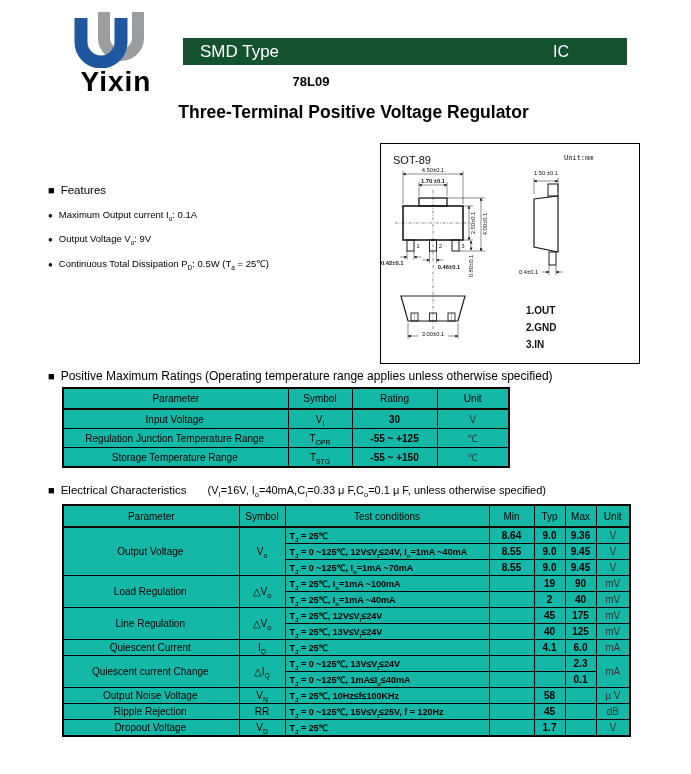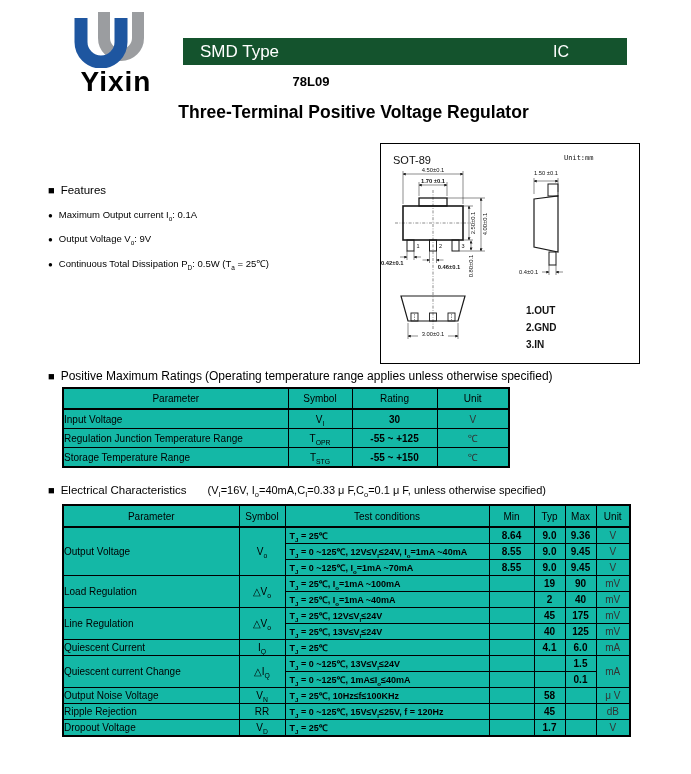--- a/index.html
+++ b/index.html
@@ -36,21 +36,21 @@
   
   table{border-collapse:collapse;table-layout:fixed;position:absolute;background:#14b8a6;}
   td,th{border:1px solid #000;text-align:center;padding:0 2px;overflow:hidden;
         white-space:nowrap;font-weight:normal;}
   .amr-table{left:62px;top:387px;width:446px;font-size:10px;border:2px solid #000;}
   .amr-table th{height:19px;border-bottom:2px solid #000;}
   .amr-table td{height:18px;}
   .ec-table{left:62px;top:504px;width:567px;font-size:10px;border:2px solid #000;}
   .ec-table th{height:20px;border-bottom:2px solid #000;font-size:10px;}
   .ec-table td{height:15px;}
-  .l{text-align:left;padding-left:0;}
+  .l{text-align:center;padding-left:0;}
   .cond{text-align:left;padding-left:4px;font-weight:bold;font-size:9px;}
   .v{font-weight:bold;}
   .u{color:#333;}
   sub{font-size:68%;line-height:0;}
   
   .dim-t{font-size:5.8px;fill:#111;font-family:"Liberation Sans",sans-serif;}
   .dim-b{font-weight:bold;}
   .pin-t{font-size:10px;font-weight:600;fill:#111;}
 </style>
 </head>
@@ -326,21 +326,21 @@
         <td class="v">6.0</td>
         <td class="u">mA</td>
       </tr>
 
       <tr>
         <td class="l" rowspan="2">Quiescent current Change</td>
         <td rowspan="2">△I<sub>Q</sub></td>
         <td class="cond">T<sub>J</sub> = 0 ~125℃, 13V≤V<sub>I</sub>≤24V</td>
         <td class="v"></td>
         <td class="v"></td>
-        <td class="v">1.5</td>
+        <td class="v">2.3</td>
         <td class="u" rowspan="2">mA</td>
       </tr>
       <tr>
         <td class="cond">T<sub>J</sub> = 0 ~125℃, 1mA≤I<sub>o</sub>≤40mA</td>
         <td class="v"></td>
         <td class="v"></td>
         <td class="v">0.1</td>
       </tr>
 
       <tr>

